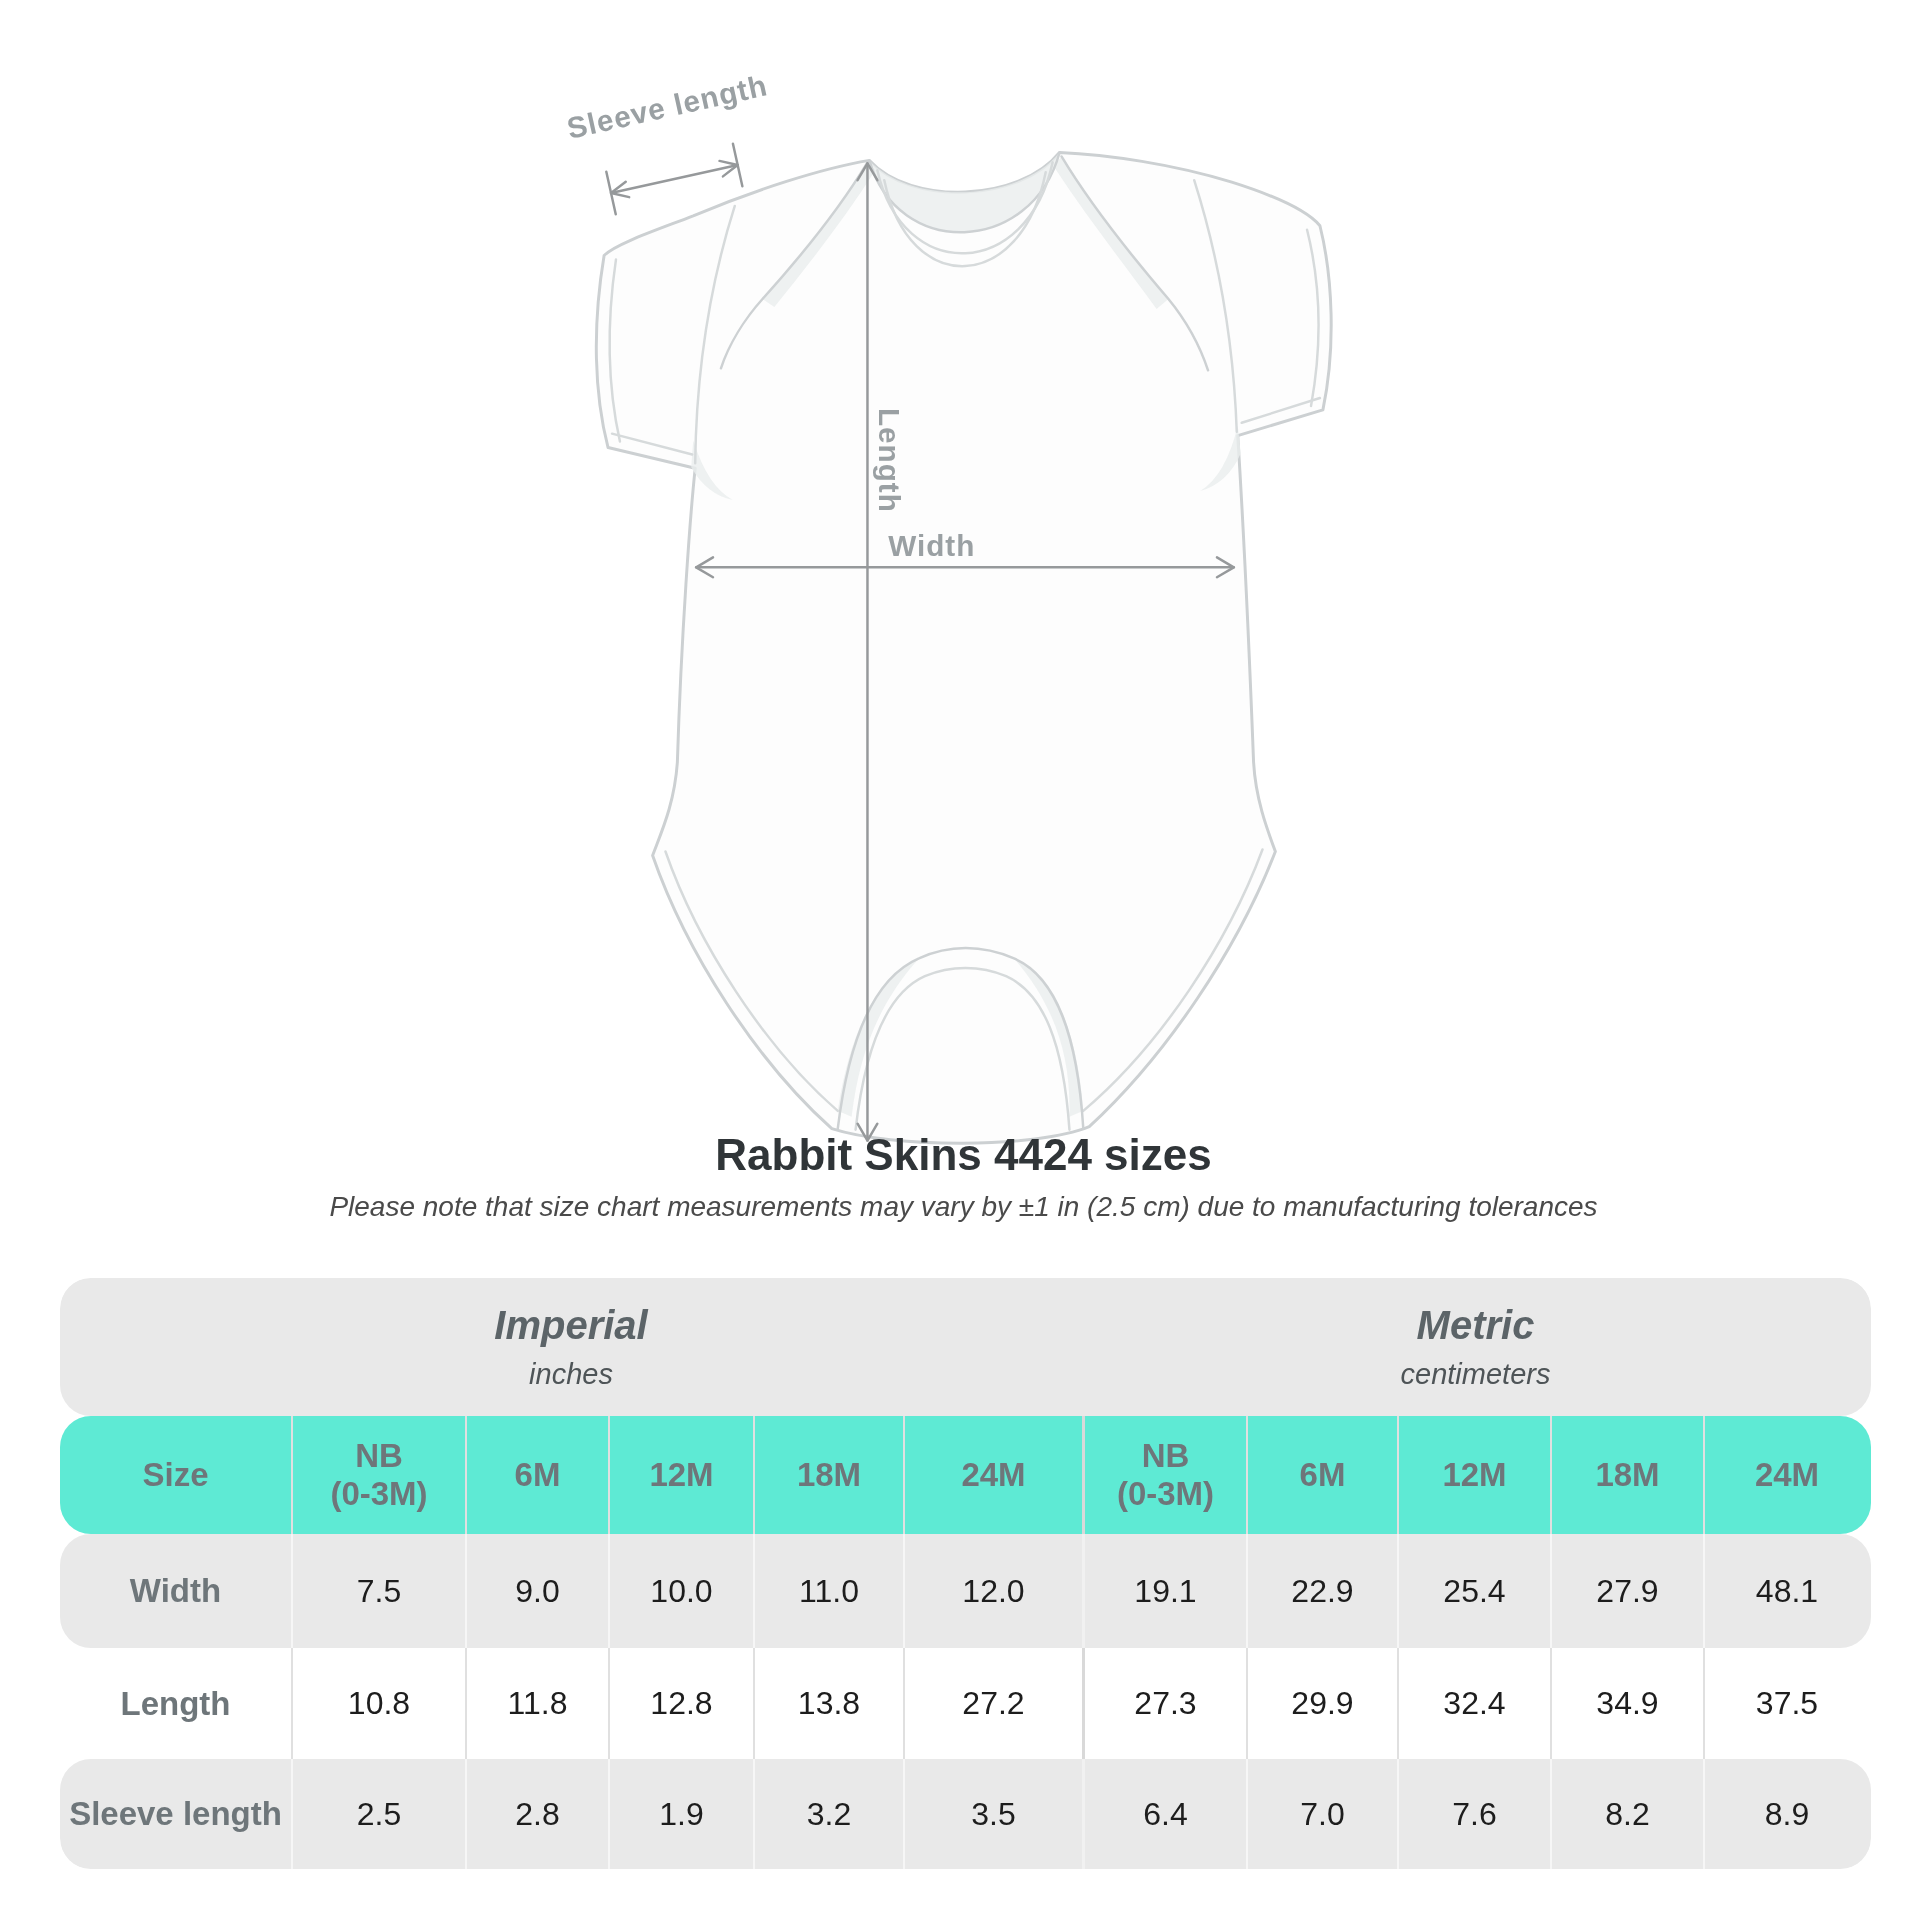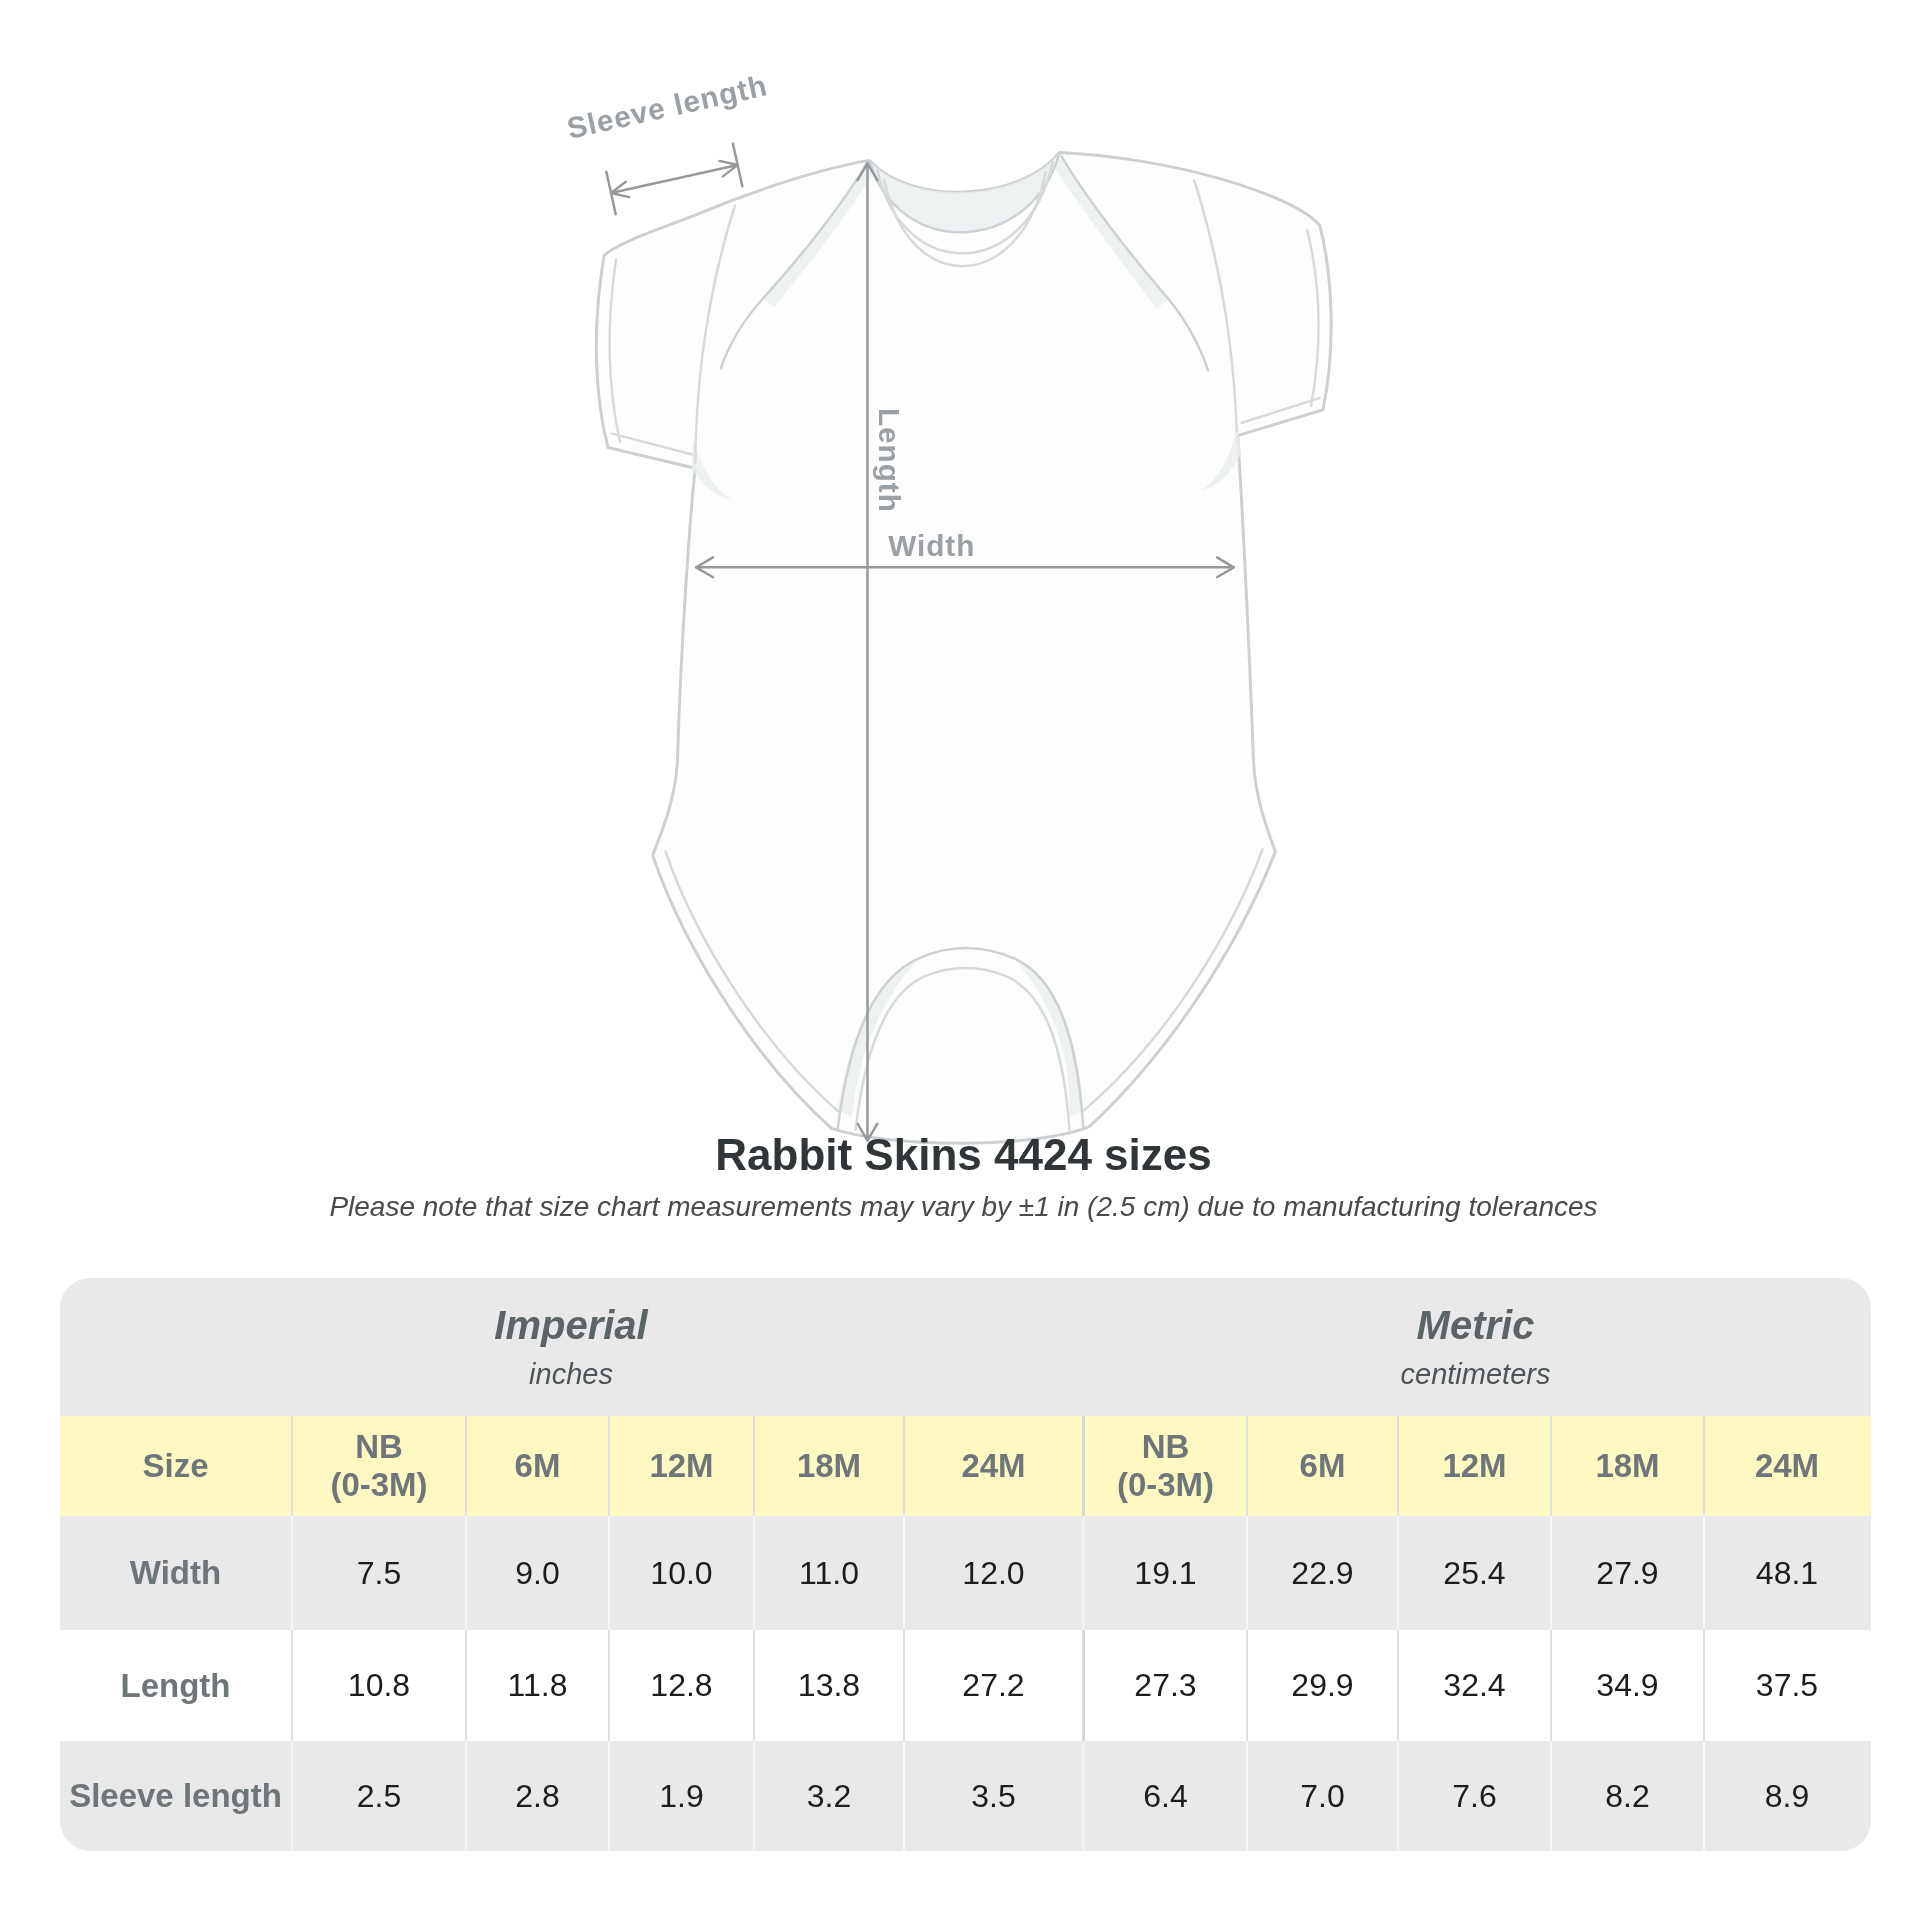--- a/index.html
+++ b/index.html
@@ -34,29 +34,30 @@
   }
 
   
   .chart {
     position:absolute; left:60px; top:1278px; width:1811px;
     border-radius:30px; overflow:hidden; background:#ffffff;
   }
   .band, .row {
     display:grid;
     grid-template-columns:231px 174px 143px 145px 150px 179px 164px 151px 153px 153px 166px;
+    border-radius:31px;
   }
   .band { height:138px; background:#e9e9e9; }
   .band-cell { display:flex; flex-direction:column; align-items:center; justify-content:center; }
   .band-cell.imp { grid-column:1 / 7; }
   .band-cell.met { grid-column:7 / 12; }
   .g-name { font-weight:bold; font-style:italic; font-size:40px; color:#5c6468; }
   .g-unit { font-style:italic; font-size:29px; color:#4e5457; margin-top:10px; }
 
-  .row.head   { height:100px; background:#fef9c3; }
+  .row.head   { height:118px; background:#5eead4; }
   .row.r1     { height:114px; background:#e9e9e9; }
   .row.r2     { height:111px; background:#ffffff; }
   .row.r3     { height:110px; background:#e9e9e9; }
 
   .cell {
     display:flex; align-items:center; justify-content:center;
     text-align:center; font-size:32px; color:#1d1d1d;
     white-space:pre-line; line-height:1.15;
   }
   .cell.hd { font-weight:bold; font-size:33px; color:#6e767a; }

